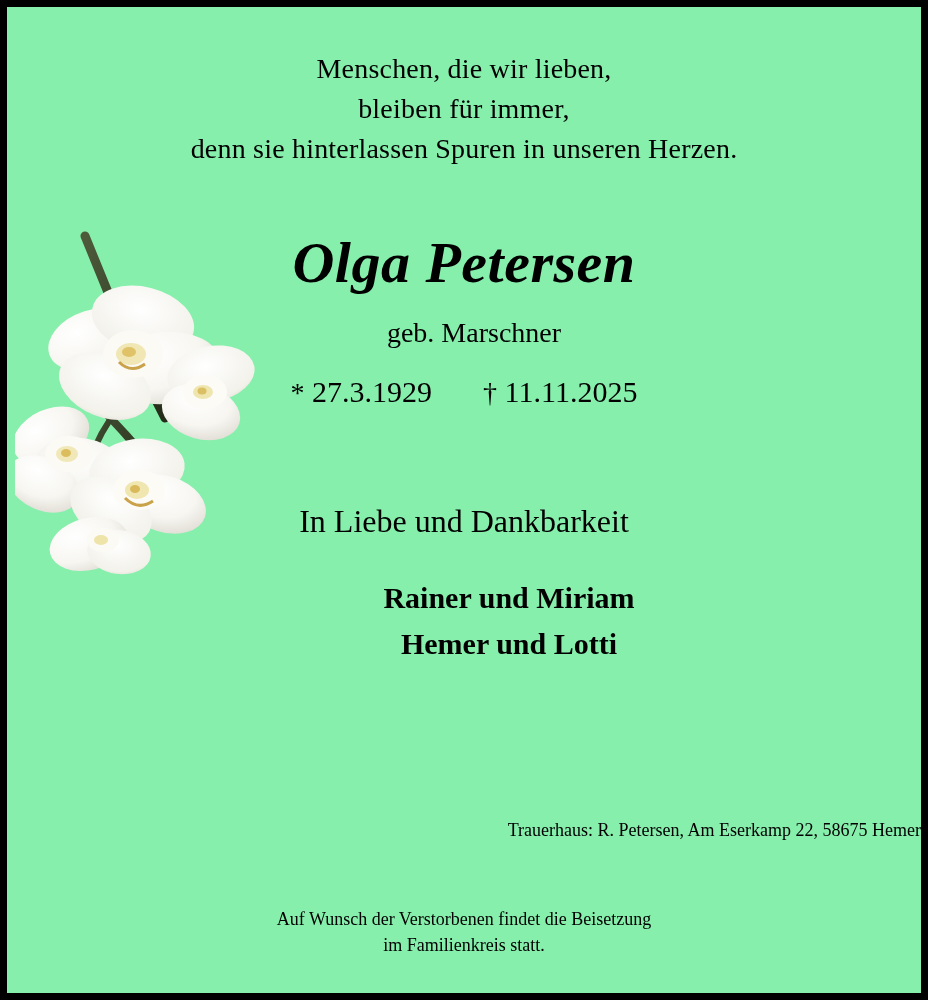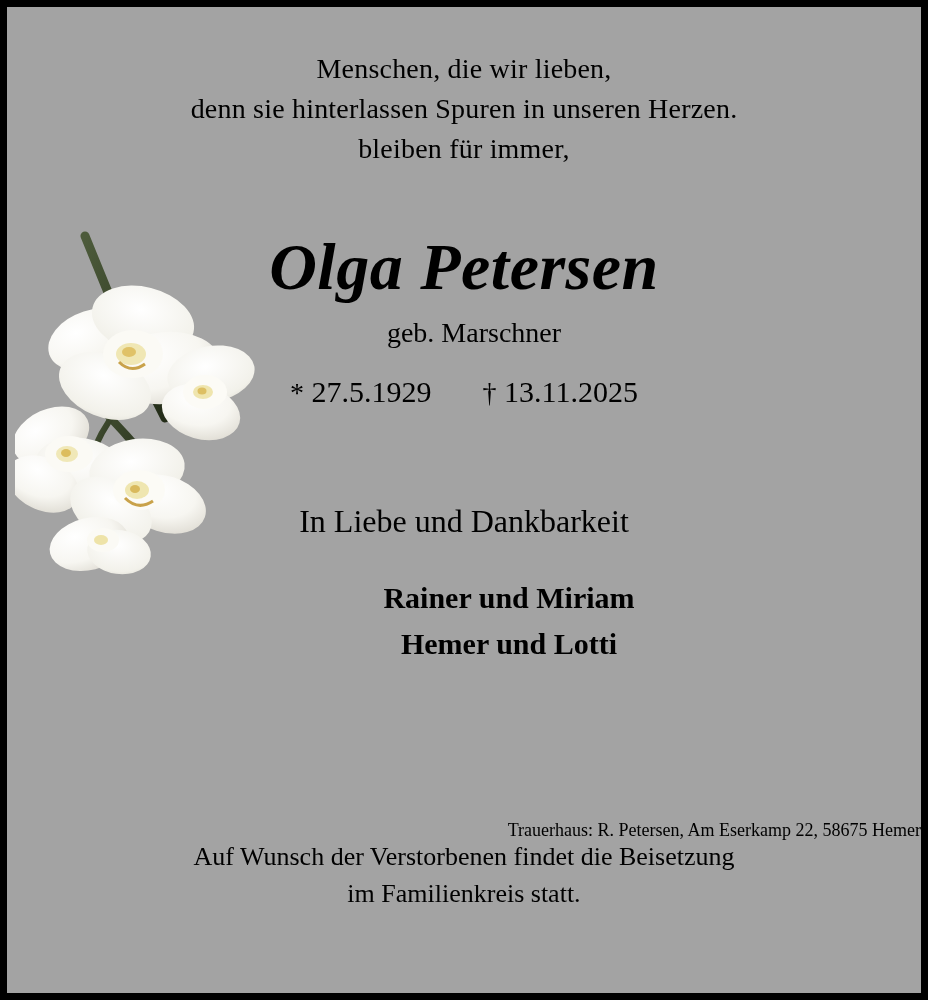--- a/index.html
+++ b/index.html
@@ -20,21 +20,21 @@
     height: 1000px;
     box-sizing: border-box;
     background: #ffffff;
     border: 7px solid #000000;
     overflow: hidden;
   }
   .inner {
     position: relative;
     width: 100%;
     height: 100%;
-    background: #a3a3a3;
+    background: #86efac;
   }
 
   
   .flower-art {
     position: absolute;
     left: 8px;
     top: 215px;
     width: 265px;
     height: 360px;
     pointer-events: none;
@@ -52,21 +52,21 @@
     letter-spacing: 0.2px;
   }
   .verse div { white-space: nowrap; }
 
   .name {
     position: absolute;
     top: 222px;
     left: 0;
     width: 100%;
     text-align: center;
-    font-size: 66px;
+    font-size: 58px;
     font-weight: bold;
     font-style: italic;
     letter-spacing: 0.5px;
   }
   .maiden {
     position: absolute;
     top: 310px;
     left: 0;
     width: 100%;
     text-align: center;
@@ -107,25 +107,25 @@
   .house {
     position: absolute;
     top: 813px;
     left: 0;
     width: 100%;
     text-align: right;
     font-size: 18px;
   }
   .note {
     position: absolute;
-    top: 832px;
-    left: 0;
-    width: 100%;
-    text-align: center;
-    font-size: 26px;
+    top: 900px;
+    left: 0;
+    width: 100%;
+    text-align: center;
+    font-size: 18px;
     line-height: 1.42;
   }
 </style>
 </head>
 <body>
 
 <div class="obituary">
   <div class="inner">
 
     <div class="flower-art">
@@ -193,33 +193,33 @@
           <ellipse cx="74" cy="322" rx="40" ry="26" fill="url(#petal)" transform="rotate(-14 74 322)"></ellipse>
           <ellipse cx="104" cy="330" rx="32" ry="22" fill="url(#petal2)" transform="rotate(8 104 330)"></ellipse>
           <ellipse cx="88" cy="318" rx="16" ry="12" fill="#fbfaf5"></ellipse>
           <ellipse cx="86" cy="318" rx="7" ry="5" fill="#eee3a8"></ellipse>
         </g>
       </svg>
     </div>
 
     <div class="verse">
       <div>Menschen, die wir lieben,</div>
+      <div>bleiben für immer,</div>
       <div>denn sie hinterlassen Spuren in unseren Herzen.</div>
-      <div>bleiben für immer,</div>
     </div>
 
     <div class="name">Olga Petersen</div>
     <div class="maiden">geb. Marschner</div>
 
     <div class="dates">
       <span class="sym">*</span>
-      <span>27.5.1929</span>
+      <span>27.3.1929</span>
       <span class="gap"></span>
       <span class="sym">†</span>
-      <span>13.11.2025</span>
+      <span>11.11.2025</span>
     </div>
 
     <div class="dedication">In Liebe und Dankbarkeit</div>
 
     <div class="survivors">
       <div>Rainer und Miriam</div>
       <div>Hemer und Lotti</div>
     </div>
 
     <div class="house">Trauerhaus: R. Petersen, Am Eserkamp 22, 58675 Hemer</div>

